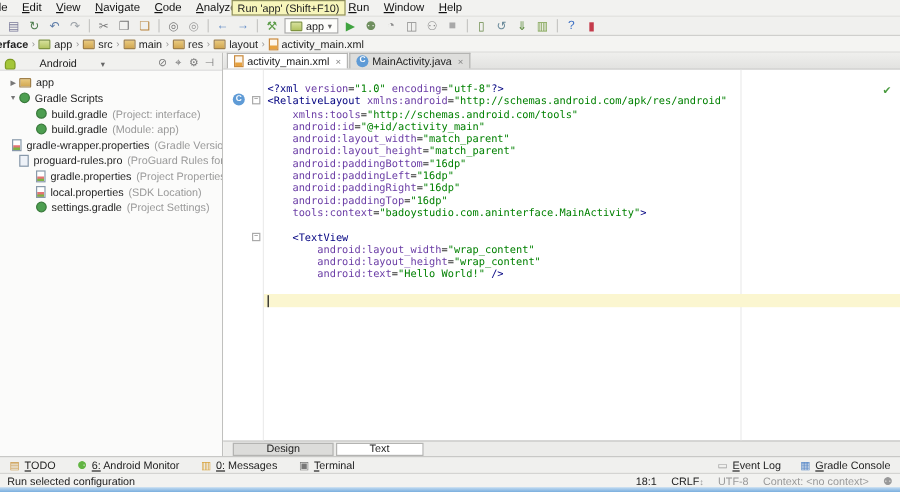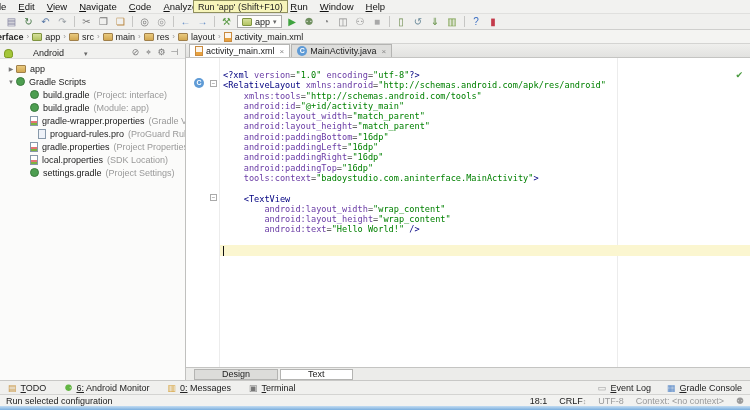--- a/index.html
+++ b/index.html
@@ -196,27 +196,27 @@
             <span class="ic ic-gradle"></span>
             <span>build.gradle</span>
             <span class="hint">(Project: interface)</span>
           </div>
           <div class="trow" style="padding-left: 20px;">
             <span class="arr"></span>
             <span class="ic ic-gradle"></span>
             <span>build.gradle</span>
             <span class="hint">(Module: app)</span>
           </div>
-          <div class="trow" style="padding-left: 20px; text-align: center;">
+          <div class="trow" style=" text-align: center;">
             <span class="arr"></span>
             <span class="ic ic-props"></span>
             <span>gradle-wrapper.properties</span>
             <span class="hint">(Gradle Version)</span>
           </div>
-          <div class="trow" style="padding-left: 28px;">
+          <div class="trow" style="padding-left: 6px;">
             <span class="arr"></span>
             <span class="ic ic-doc"></span>
             <span>proguard-rules.pro</span>
             <span class="hint">(ProGuard Rules for app)</span>
           </div>
           <div class="trow" style="padding-left: 20px;">
             <span class="arr"></span>
             <span class="ic ic-props"></span>
             <span>gradle.properties</span>
             <span class="hint">(Project Properties)</span>

